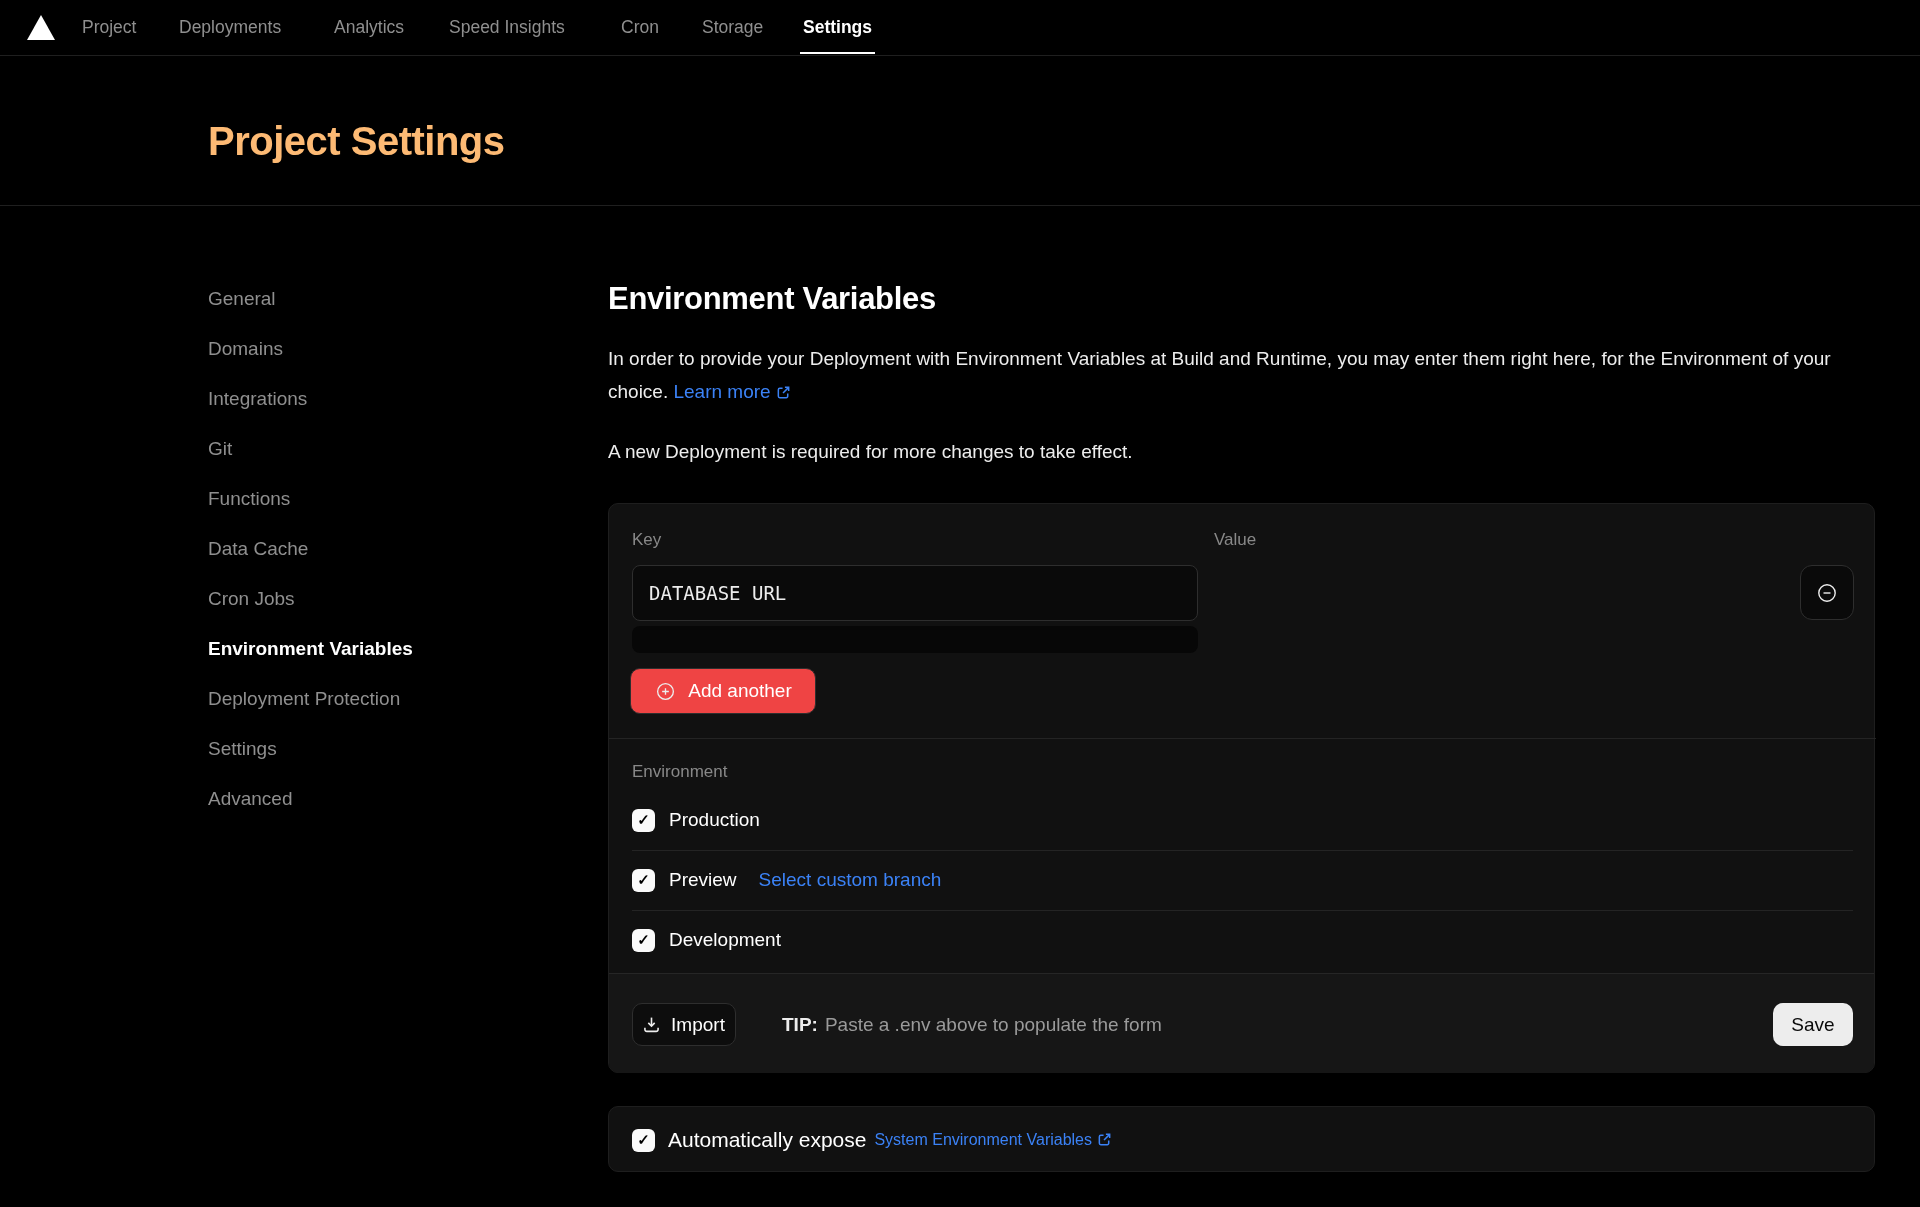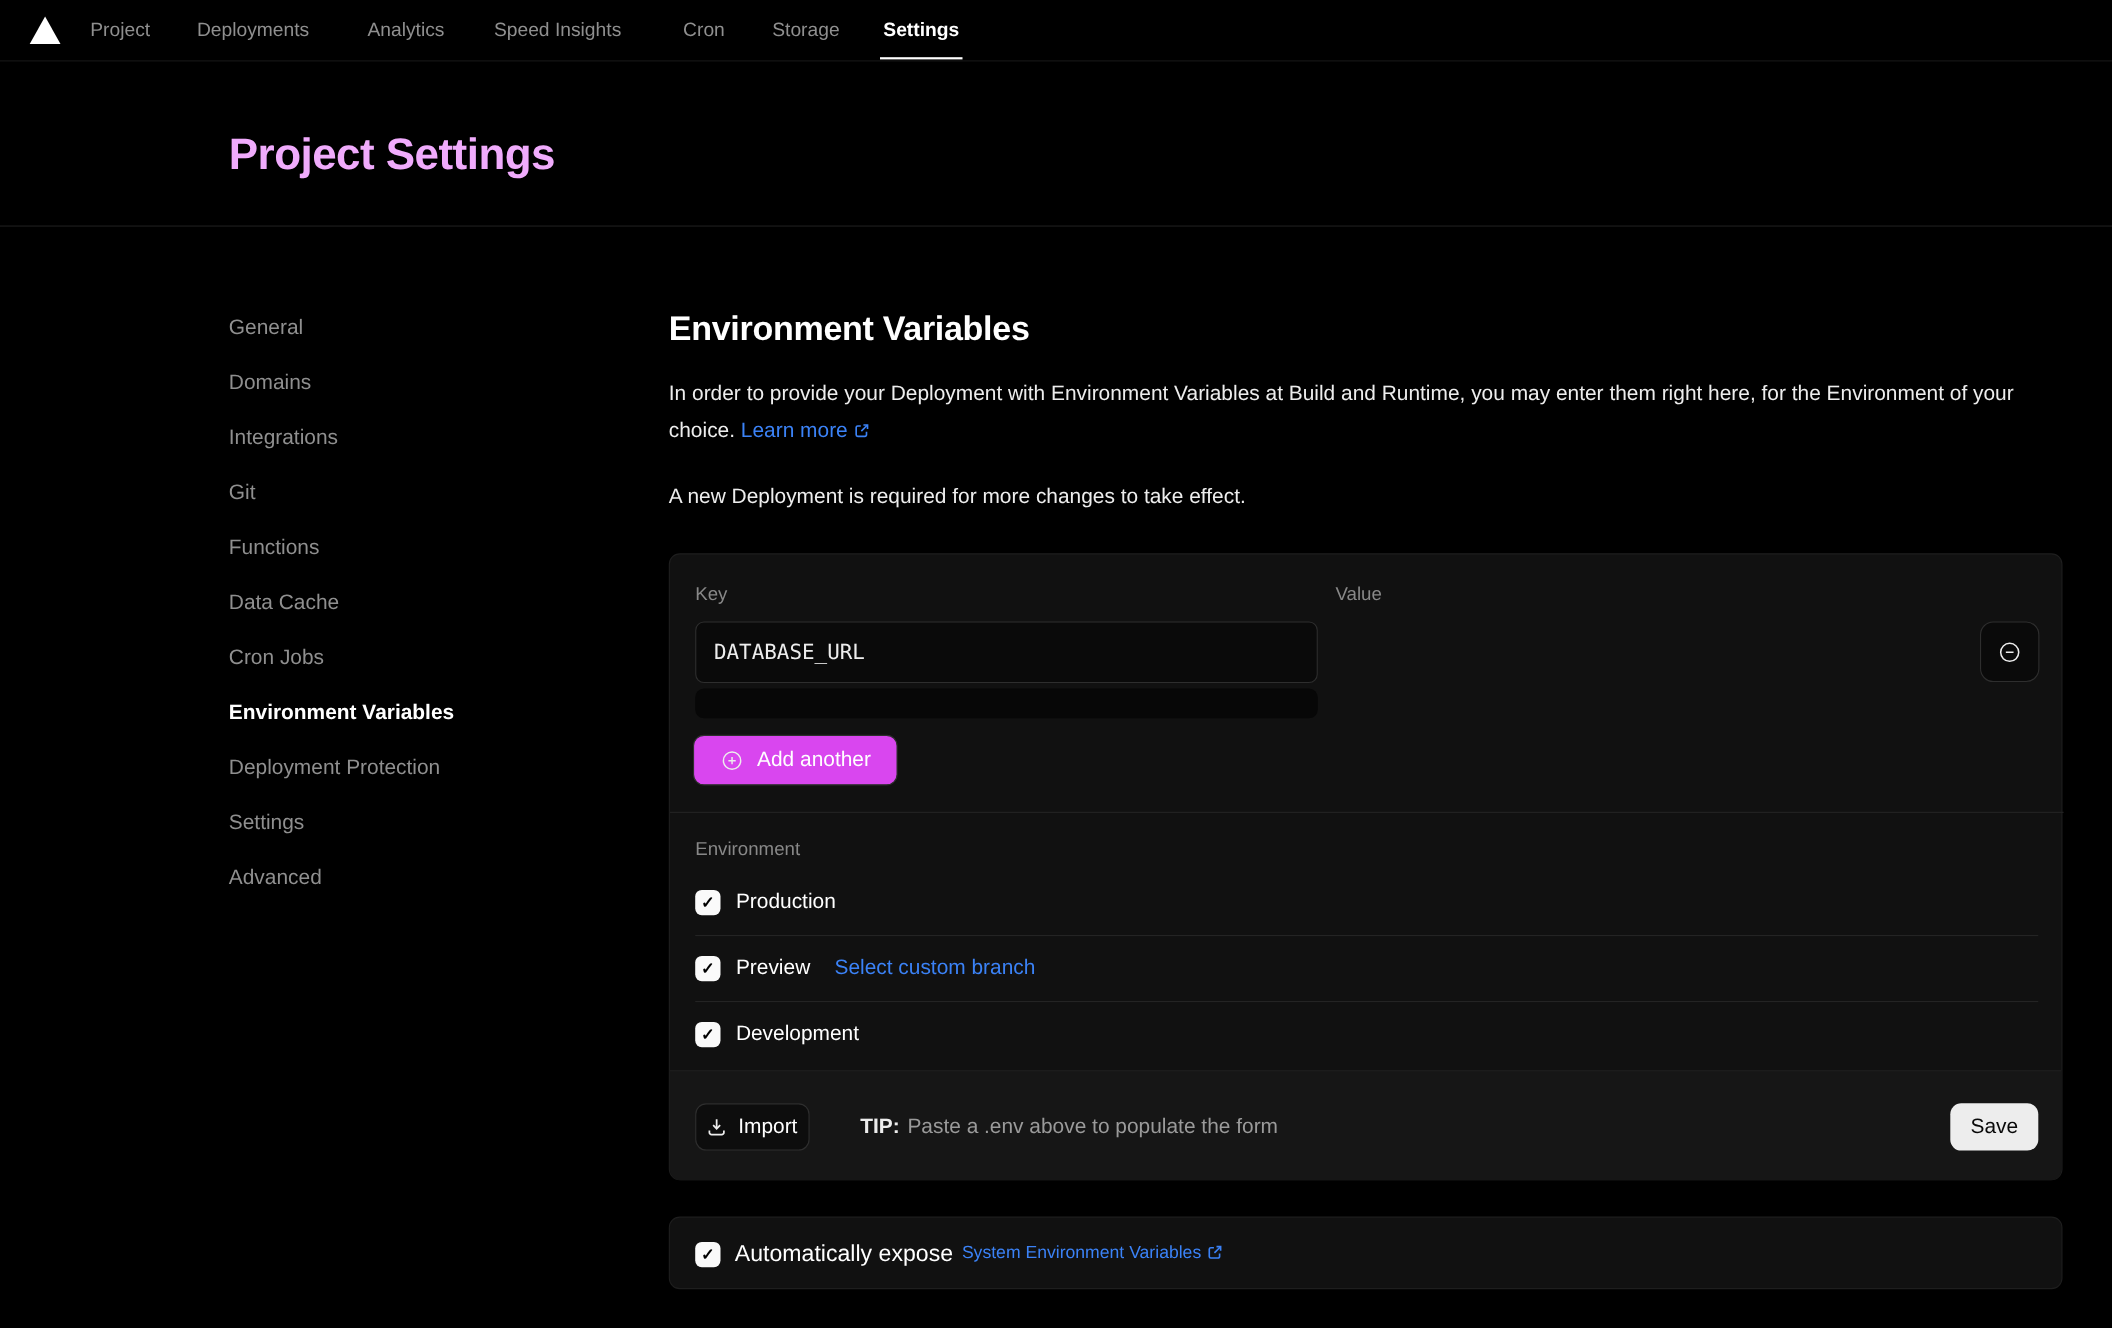--- a/index.html
+++ b/index.html
@@ -11,21 +11,21 @@
   
   .topnav { position:absolute; top:0; left:0; width:1920px; height:56px; background:#000; border-bottom:1px solid #1f1f1f; }
   .logo { position:absolute; left:27px; top:15px; width:0; height:0;
           border-left:14px solid transparent; border-right:14px solid transparent; border-bottom:25px solid #ffffff; }
   .nav-item { position:absolute; top:0; height:55px; line-height:55px; font-size:17.5px; color:#8f8f8f; cursor:pointer; }
   .nav-item.active { color:#ffffff; font-weight:600; }
   .nav-item.active::after { content:""; position:absolute; left:-3px; right:-3px; bottom:1px; height:2px; background:#ffffff; }
   .nav-0{left:82px}.nav-1{left:179px}.nav-2{left:334px}.nav-3{left:449px}.nav-4{left:621px}.nav-5{left:702px}.nav-6{left:803px}
   
   .page-header { position:absolute; top:56px; left:0; width:1920px; height:150px; background:#000; border-bottom:1px solid #1f1f1f; }
-  .page-title { position:absolute; left:208px; top:63px; font-size:40px; font-weight:600; color:#f0abfc; letter-spacing:-0.5px; }
+  .page-title { position:absolute; left:208px; top:63px; font-size:40px; font-weight:600; color:#fdba74; letter-spacing:-0.5px; }
   
   .sidebar { position:absolute; left:208px; top:274px; width:300px; }
   .side-item { height:50px; display:flex; align-items:center; font-size:19px; color:#8f8f8f; cursor:pointer; }
   .side-item.active { color:#ffffff; font-weight:700; }
   
   .main { position:absolute; left:608px; top:0; width:1268px; }
   .section-title { position:absolute; top:281px; left:0; font-size:31px; font-weight:700; color:#fff; letter-spacing:-0.3px; }
   .desc { position:absolute; top:343px; left:0; width:1245px; font-size:19px; line-height:32.5px; color:#ededed; }
   .link { color:#3b82f6; cursor:pointer; }
   .ext-icon { display:inline-block; vertical-align:-2px; margin-left:5px; }
@@ -38,21 +38,21 @@
     border:1px solid #2e2e2e; border-radius:8px; color:#ededed; font-family:"DejaVu Sans Mono", monospace;
     font-size:19px; padding:0 16px; outline:none; }
   .empty-key-row { position:absolute; top:122px; left:23px; width:566px; height:27px; background:#070707; border-radius:8px; }
   .value-box { position:absolute; top:61px; left:606px; width:566px; height:87px; background:#0a0a0a;
     border:1px solid #2e2e2e; border-radius:8px; padding:14px 16px; font-family:"DejaVu Sans Mono", monospace;
     font-size:19px; line-height:28px; color:#ededed; white-space:nowrap; overflow:hidden; }
   .redacted { display:inline-block; width:112px; height:20px; vertical-align:-3px;
     background:linear-gradient(90deg,#6e6e6e,#a8a8a8 25%,#9a9a9a 70%,#5f5f5f); border-radius:3px; filter:blur(1px); }
   .icon-btn { position:absolute; top:61px; left:1191px; width:54px; height:55px; background:#0a0a0a;
     border:1px solid #2e2e2e; border-radius:12px; display:flex; align-items:center; justify-content:center; cursor:pointer; }
-  .btn { display:flex; align-items:center; justify-content:center; gap:11px; background:#d946ef;
+  .btn { display:flex; align-items:center; justify-content:center; gap:11px; background:#ef4444;
     border:1px solid #2e2e2e; border-radius:10px; color:#fff; font-size:19px; font-weight:500; cursor:pointer; }
   .add-btn { position:absolute; top:164px; left:21px; width:186px; height:46px; }
   .divider { position:absolute; left:0; width:1267px; height:1px; background:#242424; }
   .div-env { top:234px; }
   .divider.inset { left:23px; width:1221px; }
   .div-cb1 { top:346px; } .div-cb2 { top:406px; }
   .env-label { position:absolute; left:23px; top:258px; font-size:17px; color:#888888; }
   .cb-row { position:absolute; left:23px; height:24px; display:flex; align-items:center; gap:14px; }
   .row-prod { top:304px; } .row-prev { top:364px; } .row-dev { top:424px; }
   .checkbox { width:23px; height:23px; background:#fafafa; border-radius:6px; display:flex; align-items:center;

